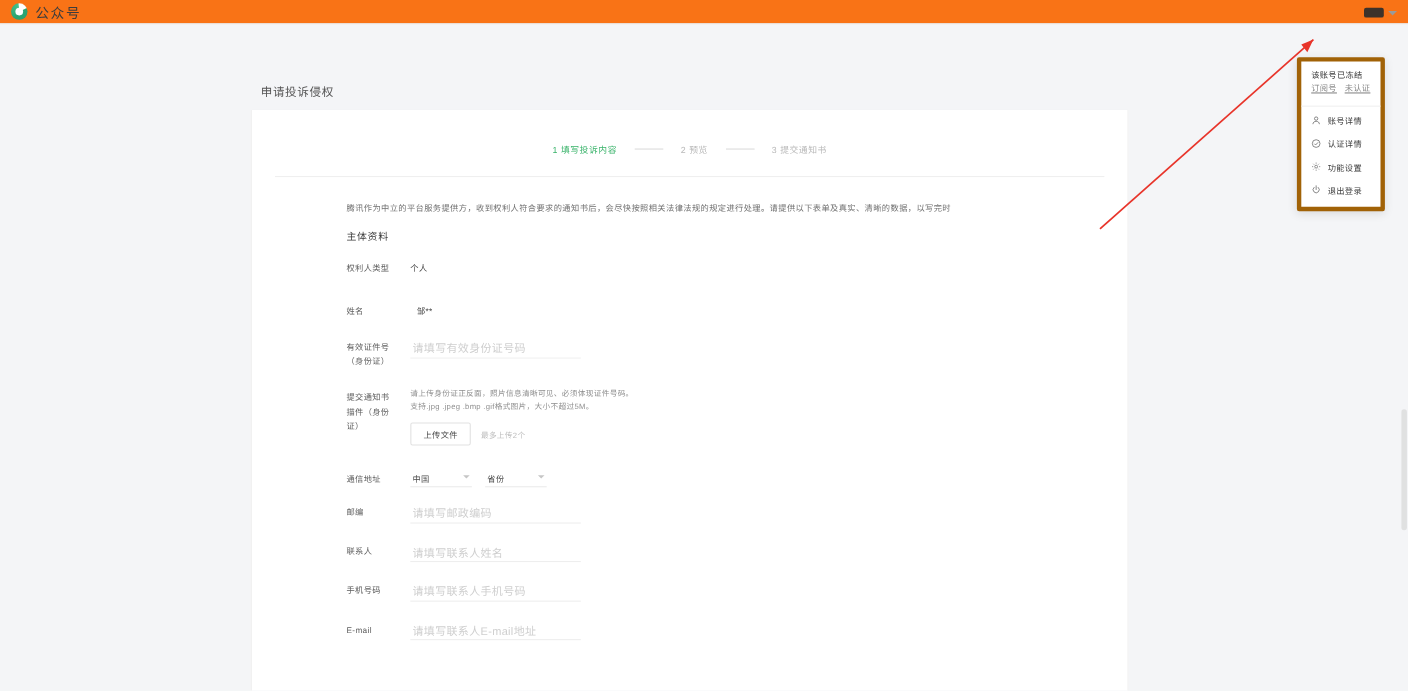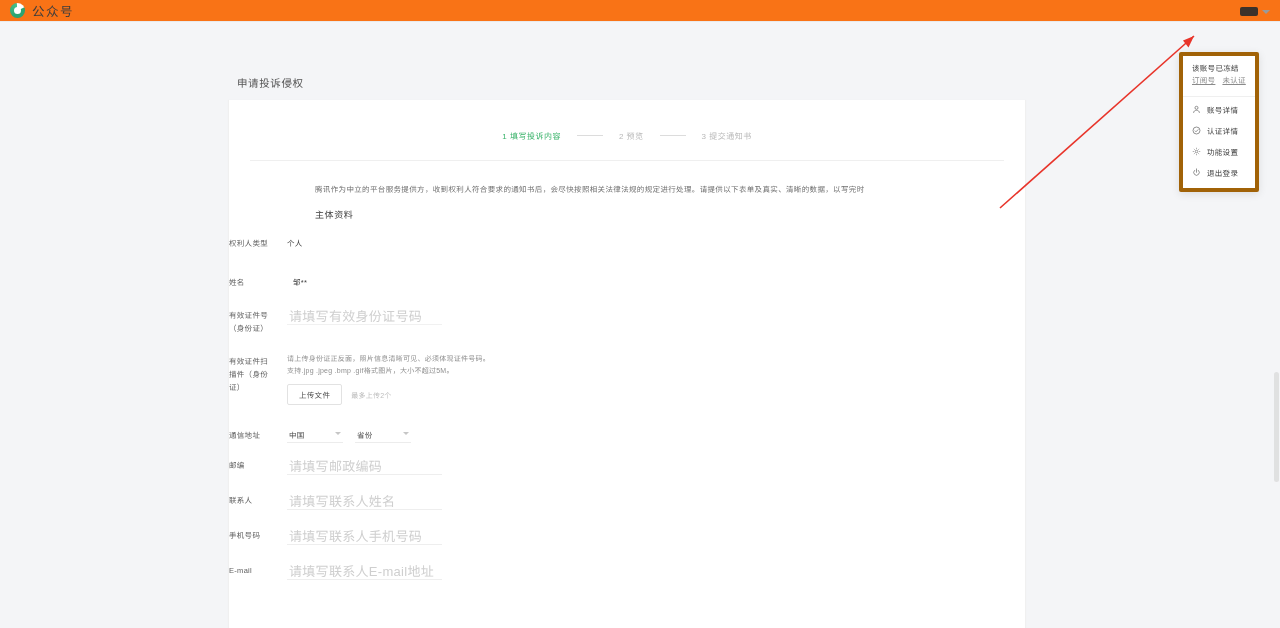--- a/index.html
+++ b/index.html
@@ -167,20 +167,21 @@
     font-size: 9px;
     color: #3a3a3a;
     letter-spacing: .6px;
   }
 
   
   .form { margin-top: 14px; }
   .row {
     display: flex;
     align-items: flex-start;
+    margin-left: 86px;
     margin-bottom: 13px;
   }
   .lbl {
     width: 48px;
     flex: 0 0 48px;
     font-size: 7.5px;
     color: #5e5e5e;
     letter-spacing: .3px;
     line-height: 13px;
     padding-top: 2px;
@@ -194,21 +195,21 @@
     margin-left: 10px;
   }
   .ctrl { margin-left: 10px; }
 
   .inp {
     width: 155px;
     height: 15px;
     border: none;
     border-bottom: 1px solid #eeeeee;
     background: transparent;
-    font-size: 13px;
+    font-size: 10px;
     color: #444;
     letter-spacing: .3px;
     outline: none;
     padding: 0 2px;
     font-family: inherit;
   }
   .inp::placeholder { color: #cfcfcf; }
   .inp.plain { border-bottom: 1px solid #f1f1f1; }
 
   .helper {
@@ -365,21 +366,21 @@
           <div>有效证件号</div>
           <div>（身份证）</div>
         </div>
         <div class="ctrl">
           <input class="inp plain" type="text" placeholder="请填写有效身份证号码" style="">
         </div>
       </div>
 
       <div class="row" style="margin-top:18px;">
         <div class="lbl">
-          <div>有效证件扫</div>
+          <div>提交通知书</div>
           <div>描件（身份</div>
           <div>证）</div>
         </div>
         <div class="ctrl">
           <div class="helper">
             <div>请上传身份证正反面，照片信息清晰可见、必须体现证件号码。</div>
             <div>支持.jpg .jpeg .bmp .gif格式图片，大小不超过5M。</div>
           </div>
           <div class="upload-line">
             <button class="btn-upload">上传文件</button>

